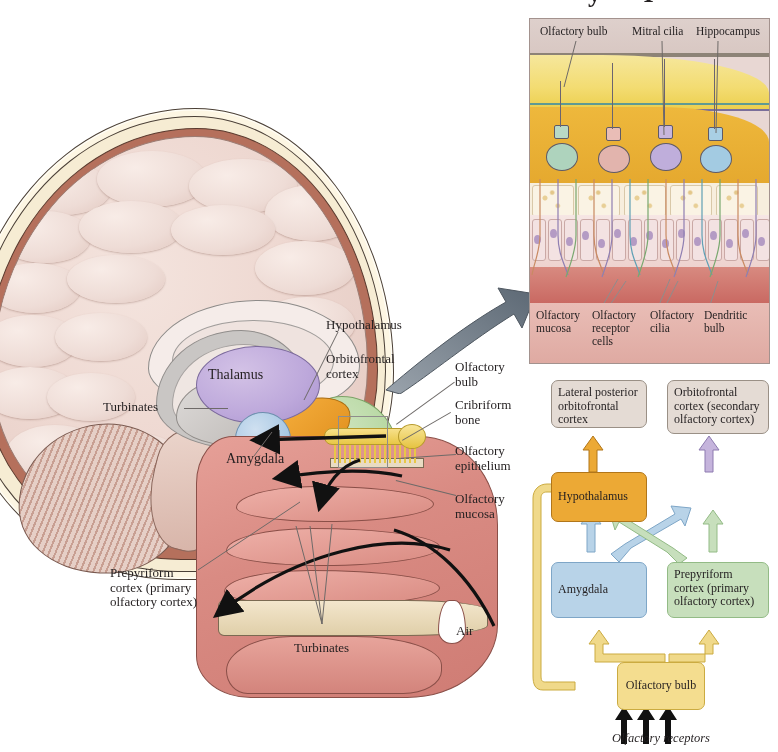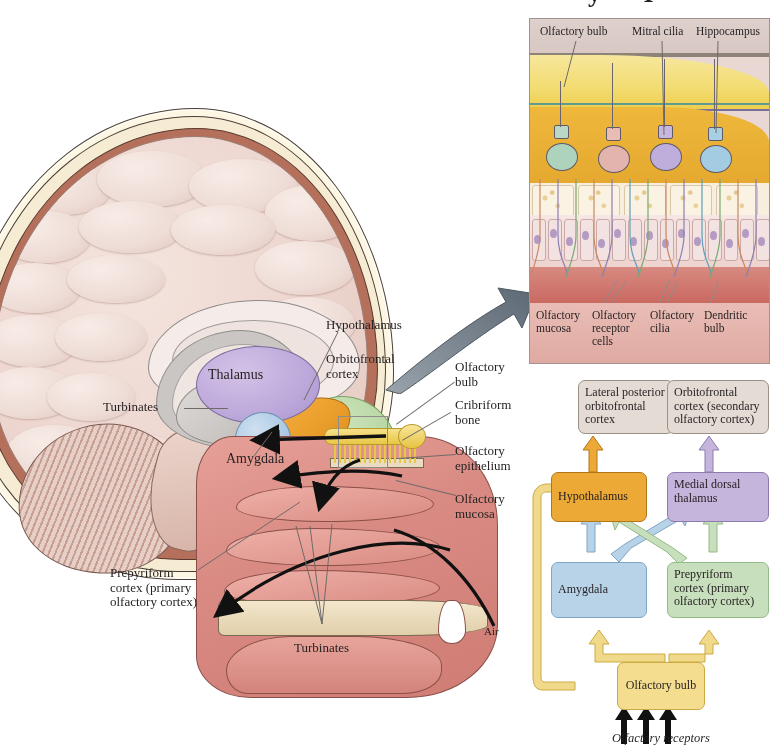--- a/index.html
+++ b/index.html
@@ -293,21 +293,21 @@
   <div class="lbl" style="left:455px;top:444px;">Olfactory
 epithelium</div>
   <div class="leader" style="left:398px;top:458px;width:58px;transform:rotate(-4deg);"></div>
 
   <div class="lbl" style="left:455px;top:492px;">Olfactory
 mucosa</div>
   <div class="leader" style="left:396px;top:480px;width:62px;transform:rotate(14deg);"></div>
 
   <div class="lbl" style="left:294px;top:641px;font-size:13px;">Turbinates</div>
 
-  <div class="lbl" style="left:484px;top:624px;font-size:11px;">Air</div>
+  <div class="lbl" style="left:456px;top:624px;font-size:13px;">Air</div>
 
   <svg class="gray-arrow" viewBox="0 0 160 112">
     <defs>
       <linearGradient id="gg" x1="0" y1="1" x2="1" y2="0">
         <stop offset="0%" stop-color="#9aa3ac"></stop>
           <stop offset="100%" stop-color="#5c6874"></stop>
       </linearGradient>
     </defs>
     <path d="M6,108 C34,84 80,46 126,20 L118,6 L156,12 L142,46 L134,32
              C92,58 48,94 20,112 Z" fill="url(#gg)" stroke="#4e5760" stroke-width="1"></path>
@@ -454,32 +454,30 @@
                L28,112 L28,104 L44,116 L28,128 L28,120 L18,120 C14,120 12,122 12,126
                L12,304 C12,310 14,310 18,310 L46,310 Z" fill="#f0d98a" stroke="#cbab41" stroke-width="1"></path>
 
       <g fill="#111">
         <path d="M92,372 L92,348 L86,348 L95,334 L104,348 L98,348 L98,372 Z"></path>
         <path d="M114,372 L114,348 L108,348 L117,334 L126,348 L120,348 L120,372 Z"></path>
         <path d="M136,372 L136,348 L130,348 L139,334 L148,348 L142,348 L142,372 Z"></path>
       </g>
     </svg>
 
-    <div class="fbox beige" style="left:22px;top:8px;width:96px;height:54px;margin-left:27px;">Lateral posterior
+    <div class="fbox beige" style="left:22px;top:8px;width:96px;height:48px;">Lateral posterior
 orbitofrontal
 cortex</div>
 
     <div class="fbox beige" style="left:138px;top:8px;width:102px;height:54px;">Orbitofrontal
 cortex (secondary
 olfactory cortex)</div>
 
     <div class="fbox orange mid" style="left:22px;top:100px;width:96px;height:50px;">Hypothalamus</div>
 
-    <div class="fbox purple" style="left:138px;top:100px;width:102px;height:50px;">Medial dorsal
-thalamus</div>
 
     <div class="fbox blue mid" style="left:22px;top:190px;width:96px;height:56px;">Amygdala</div>
 
     <div class="fbox green" style="left:138px;top:190px;width:102px;height:56px;">Prepyriform
 cortex (primary
 olfactory cortex)</div>
 
     <div class="fbox yellow mid" style="left:88px;top:290px;width:88px;height:48px;
          justify-content:center;">Olfactory bulb</div>
 

